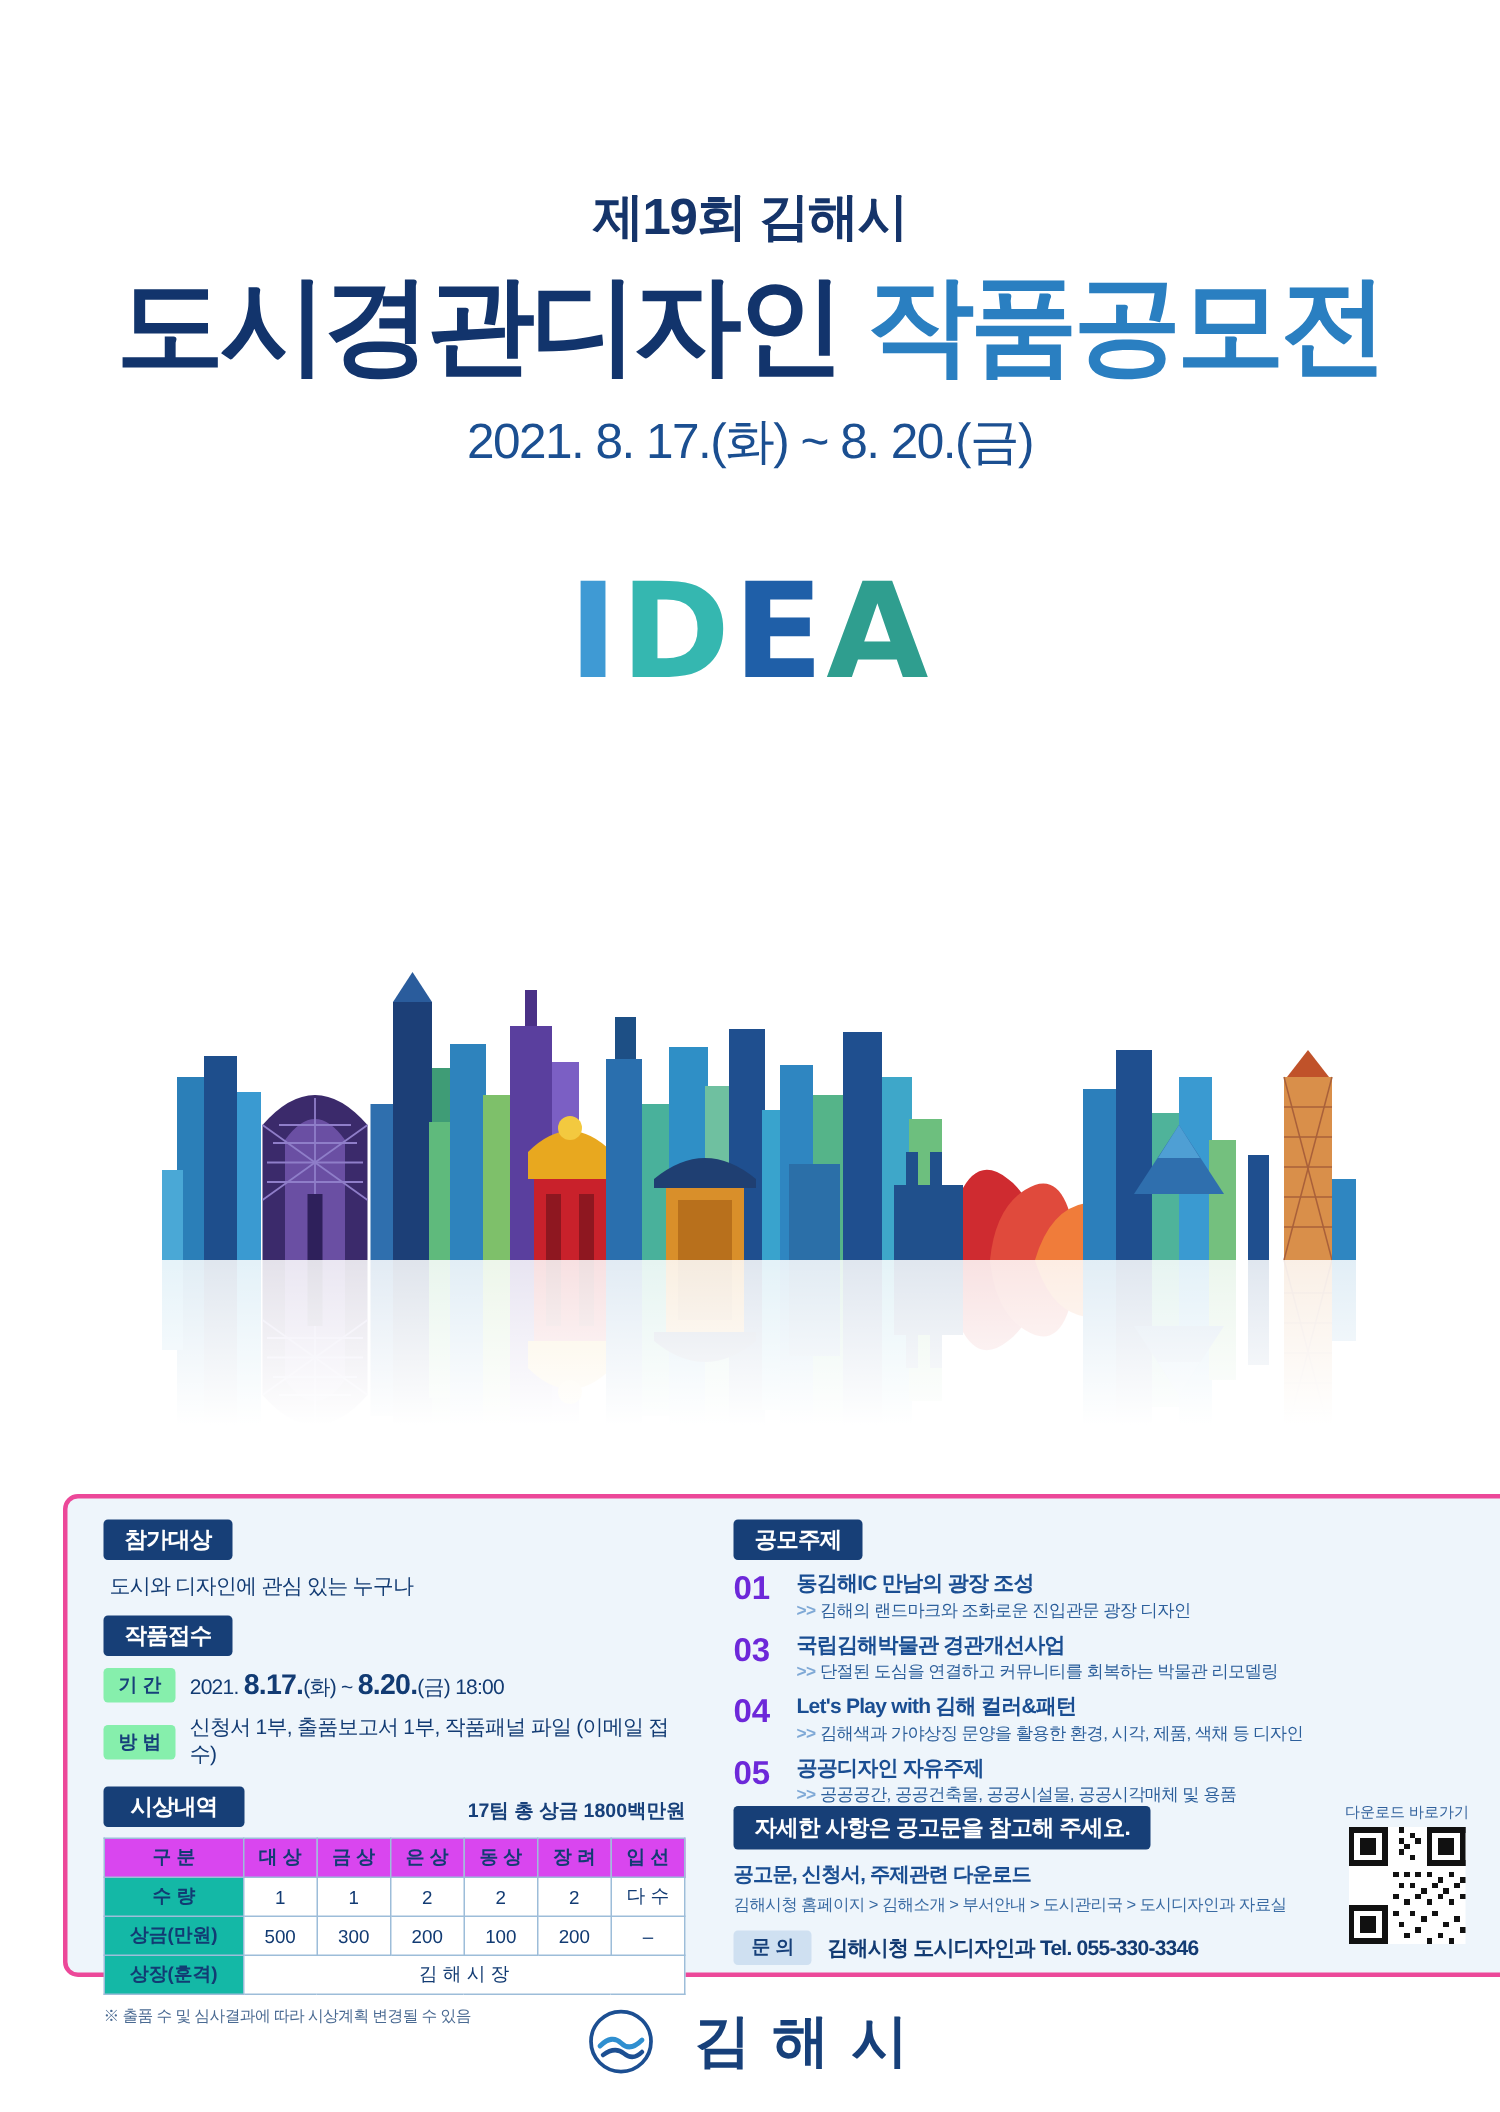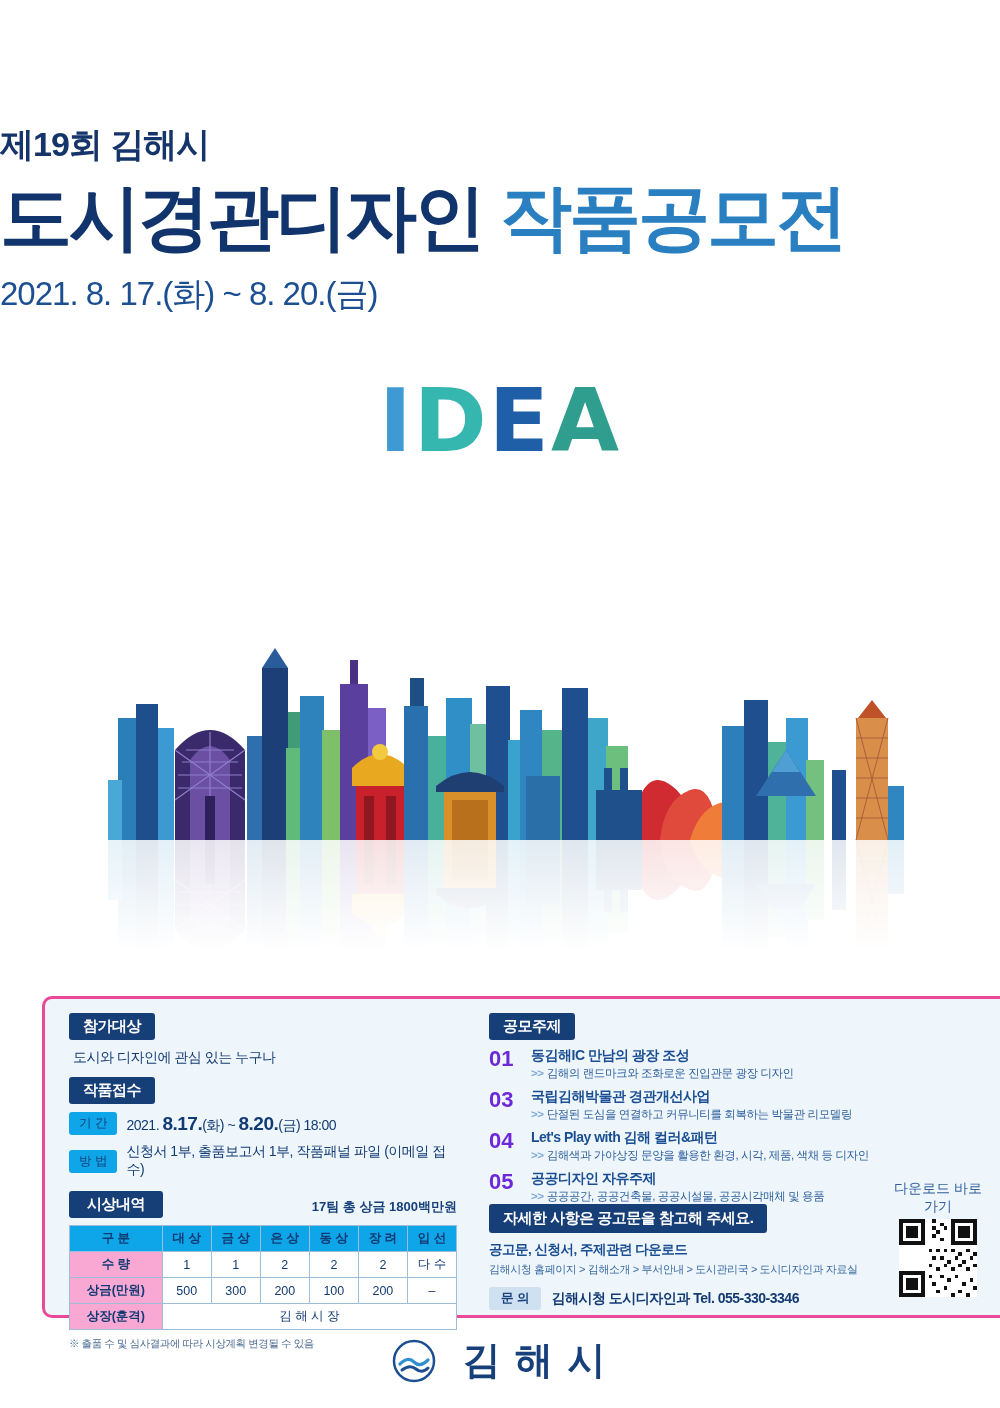--- a/index.html
+++ b/index.html
@@ -7,21 +7,21 @@
   body {
     width:1000px; height:1408px;
     background:#ffffff;
     font-family:"Liberation Sans", sans-serif;
     color:#1b3a6b;
     position:relative;
     overflow:hidden;
   }
 
   
-  .header { padding-top:122px; }
+  .header { text-align:center; padding-top:122px; }
   .sub-title {
     font-size:34px; font-weight:bold; color:#15346a; letter-spacing:-1px;
   }
   .main-title {
     margin-top:12px;
     font-size:72px; font-weight:bold; letter-spacing:-3px; line-height:1.05;
   }
   .main-title .part1 { color:#12346c; }
   .main-title .part2 { color:#2a7fc1; }
   .date-line {
@@ -60,38 +60,38 @@
   .sec-label {
     display:inline-block; background:#173f77; color:#fff;
     font-size:15px; font-weight:bold; padding:4px 14px; border-radius:3px;
     letter-spacing:-0.5px;
   }
   .sec-label.wide { padding:4px 18px; }
   .plain-line { font-size:14px; color:#123b73; margin:9px 0 0 4px; letter-spacing:-0.5px; }
 
   .kv-row { display:flex; align-items:center; margin-top:8px; }
   .kv-key {
-    background:#0ea5e9; color:#17407a; font-size:12.5px; font-weight:normal;
+    background:#86efac; color:#17407a; font-size:12.5px; font-weight:bold;
     padding:3px 10px; border-radius:3px; margin-right:9px; white-space:nowrap;
   }
   .kv-val { font-size:14px; color:#123b73; letter-spacing:-0.5px; }
   .kv-val .big { font-size:19px; font-weight:bold; }
 
   .prize-head { display:flex; align-items:flex-end; justify-content:space-between; margin-top:12px; }
   .prize-note { font-size:13px; font-weight:bold; color:#17407a; padding-bottom:2px; }
 
   table.prize {
     width:100%; border-collapse:collapse; margin-top:7px;
     font-size:12.5px; color:#123b73;
   }
   table.prize th, table.prize td {
     border:1px solid #9dbdd9; text-align:center; padding:4px 2px; background:#fff;
   }
-  table.prize th { background:#0ea5e9; font-weight:bold; }
-  table.prize td.rowhead { background:#f9a8d4; font-weight:bold; }
+  table.prize th { background:#d946ef; font-weight:bold; }
+  table.prize td.rowhead { background:#14b8a6; font-weight:bold; }
   .foot-note { font-size:10.5px; color:#4a6a92; margin-top:7px; letter-spacing:-0.4px; }
 
   
   .topic { display:flex; margin-top:7px; }
   .topic-num {
     font-size:22px; font-weight:bold; color:#6d28d9; width:42px; flex:none;
     line-height:1.1;
   }
   .topic-body { flex:1; }
   .topic-title { font-size:14px; font-weight:bold; color:#1a4e92; letter-spacing:-0.5px; }
@@ -106,21 +106,21 @@
   .dl-line1 { font-size:13.5px; color:#1a4e92; font-weight:bold; margin-top:8px; letter-spacing:-0.5px; }
   .dl-line2 { font-size:11px; color:#3a6ba3; margin-top:3px; letter-spacing:-0.4px; }
   .contact-row { display:flex; align-items:center; margin-top:10px; }
   .contact-key {
     background:#cfe0f1; color:#17407a; font-size:12.5px; font-weight:bold;
     padding:3px 12px; border-radius:3px; margin-right:10px;
   }
   .contact-val { font-size:14px; font-weight:bold; color:#123b73; letter-spacing:-0.5px; }
 
   .qr-block { position:absolute; right:24px; bottom:14px; width:96px; text-align:center; }
-  .qr-label { font-size:14px; color:#2f5f9b; margin-bottom:3px; }
+  .qr-label { font-size:10px; color:#2f5f9b; margin-bottom:3px; }
   .qr-img { width:78px; height:78px; margin:0 auto; }
 
   
   .footer {
     position:absolute; left:0; bottom:22px; width:1000px; text-align:center;
     display:flex; align-items:center; justify-content:center; gap:26px;
   }
   .city-logo { width:44px; height:44px; }
   .city-name {
     font-size:38px; font-weight:bold; color:#17407a; letter-spacing:2px;

